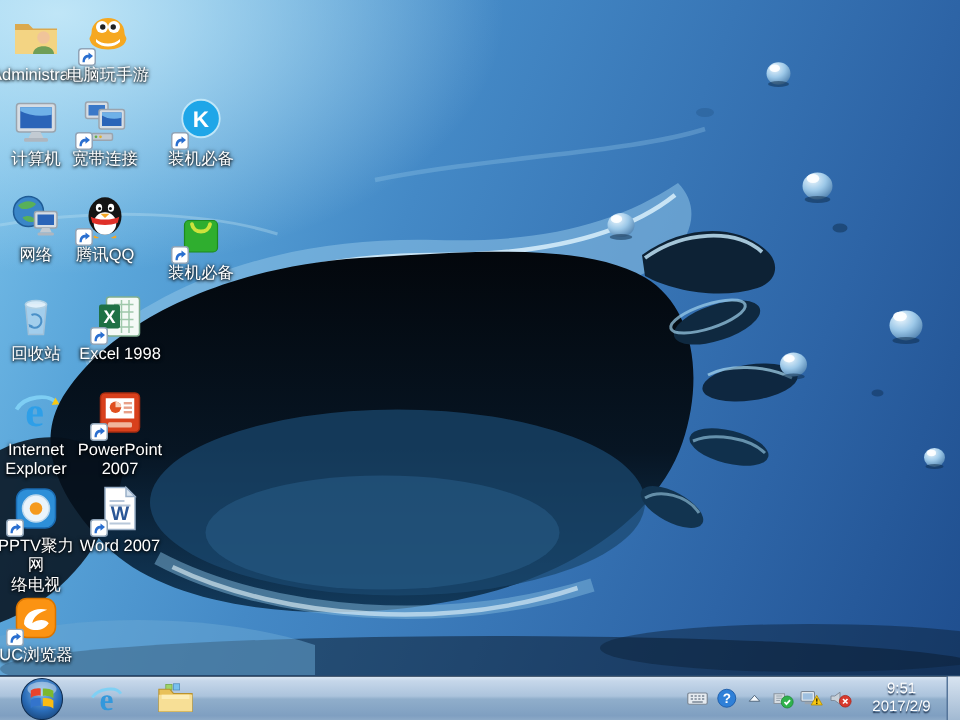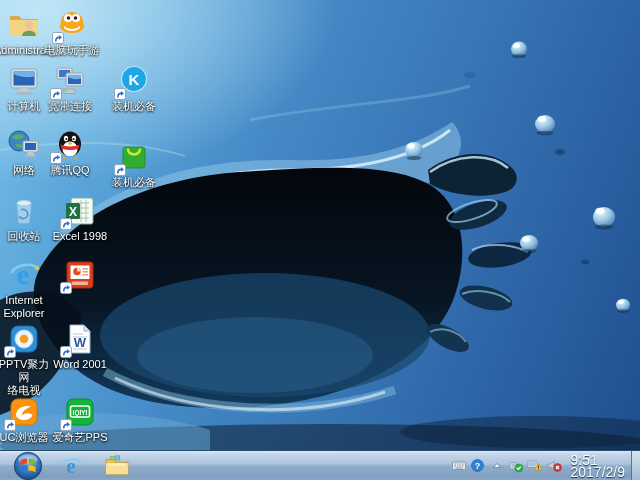--- a/index.html
+++ b/index.html
@@ -18,22 +18,22 @@
        text-shadow:0 1px 2px #000,0 0 3px rgba(0,0,0,.75);white-space:pre-line;}
   .nw{white-space:nowrap;}
   .taskbar{position:absolute;left:0;bottom:0;width:640px;height:30px;box-sizing:border-box;
     border-top:1px solid #26486e;display:flex;align-items:center;
     background:linear-gradient(#dde9f5 0%,#c6d7ea 10%,#abc3dc 45%,#90aecb 52%,#7f9fc1 90%,#8ca9c7 100%);}
   .start{width:30px;height:30px;margin-left:13px;padding:0;border:none;background:transparent;cursor:pointer;}
   .task{width:36px;height:28px;margin-left:10px;border:none;background:transparent;display:flex;
         align-items:center;justify-content:center;cursor:pointer;}
   .tray{margin-left:auto;display:flex;align-items:center;gap:3px;}
   .tico{width:16px;height:16px;display:flex;align-items:center;justify-content:center;cursor:pointer;}
-  .clock{font-size:14px;line-height:12px;color:#fff;text-shadow:0 1px 1px rgba(8,28,56,.85);
-         text-align:left;margin:0 3px 0 6px;min-width:48px;cursor:pointer;}
+  .clock{font-size:10px;line-height:12px;color:#fff;text-shadow:0 1px 1px rgba(8,28,56,.85);
+         text-align:center;margin:0 3px 0 6px;min-width:48px;cursor:pointer;}
   .showdesk{width:9px;height:30px;border-left:1px solid #55759a;box-sizing:border-box;cursor:pointer;
          background:linear-gradient(#d8e4f1,#a0b8d1);}
 </style>
 </head>
 <body>
 
 <div class="desktop">
 
   <div class="wallpaper">
     <svg class="art" viewBox="0 0 640 450" preserveAspectRatio="none">
@@ -278,20 +278,22 @@
             <rect x="19.5" y="10" width="5.5" height="1.6" fill="#e8a088"></rect>
             <rect x="19.5" y="13" width="5.5" height="1.6" fill="#e8a088"></rect>
             <rect x="19.5" y="16" width="5.5" height="1.6" fill="#e8a088"></rect>
             <rect x="9" y="23.5" width="16" height="3.5" rx="1" fill="#f0b49c"></rect>
           </svg>
         <svg class="badge" width="12" height="12" viewBox="0 0 12 12">
             <rect x="0.5" y="0.5" width="11" height="11" rx="2" fill="#fff" stroke="#8fa4b8"></rect>
             <path d="M3 9.5 C3 5.5 5 4.5 7 4.5 L7 3 L10 5.4 L7 7.8 L7 6.3 C5.5 6.3 4.5 7.3 4.5 9.5 Z" fill="#2a6fd0"></path>
           </svg>
       </div>
+      <div class="lbl">PowerPoint
+2007</div>
     </div>
 
     <div class="dicon" style="left:-6px;top:322px">
       <div class="ic">
         <svg class="main" width="34" height="34" viewBox="0 0 34 34">
             <rect x="4" y="4" width="26" height="26" rx="7" fill="#2d8fd8"></rect>
             <rect x="4" y="4" width="26" height="26" rx="7" fill="none" stroke="#1a6ab0"></rect>
             <circle cx="17" cy="17" r="9" fill="#eaf4fb"></circle>
             <circle cx="17" cy="17" r="9" fill="none" stroke="#bcd8ec"></circle>
             <circle cx="17" cy="17" r="4.2" fill="#f59a1e"></circle>
@@ -310,51 +312,36 @@
             <path d="M7 3 h14 l6 6 v22 H7 Z" fill="#fff" stroke="#9ab0c8"></path>
             <path d="M21 3 l6 6 h-6 Z" fill="#d8e4f0" stroke="#9ab0c8"></path>
             <path d="M10 12 h10 M10 15 h14 M10 27 h14" stroke="#b8c8da" stroke-width="1.2"></path>
             <text x="17" y="24.5" font-size="13" font-weight="bold" fill="#2b5797" text-anchor="middle" font-family="Liberation Sans,sans-serif">W</text>
           </svg>
         <svg class="badge" width="12" height="12" viewBox="0 0 12 12">
             <rect x="0.5" y="0.5" width="11" height="11" rx="2" fill="#fff" stroke="#8fa4b8"></rect>
             <path d="M3 9.5 C3 5.5 5 4.5 7 4.5 L7 3 L10 5.4 L7 7.8 L7 6.3 C5.5 6.3 4.5 7.3 4.5 9.5 Z" fill="#2a6fd0"></path>
           </svg>
       </div>
-      <div class="lbl">Word 2001</div>
+      <div class="lbl">Word 2007</div>
     </div>
 
     <div class="dicon" style="left:-6px;top:395px">
       <div class="ic">
         <svg class="main" width="34" height="34" viewBox="0 0 34 34">
             <rect x="4" y="4" width="26" height="26" rx="7" fill="#fb9312"></rect>
             <rect x="4" y="4" width="26" height="26" rx="7" fill="none" stroke="#d87400"></rect>
             <path d="M9 21 C9 13 17 9.5 24.5 11.5 C20 13 15.5 15.5 14.5 20.5 C18.5 17.5 23.5 17.8 25.5 20.5 C22 26.5 12 26.5 9 21 Z" fill="#fff"></path>
           </svg>
         <svg class="badge" width="12" height="12" viewBox="0 0 12 12">
             <rect x="0.5" y="0.5" width="11" height="11" rx="2" fill="#fff" stroke="#8fa4b8"></rect>
             <path d="M3 9.5 C3 5.5 5 4.5 7 4.5 L7 3 L10 5.4 L7 7.8 L7 6.3 C5.5 6.3 4.5 7.3 4.5 9.5 Z" fill="#2a6fd0"></path>
           </svg>
       </div>
       <div class="lbl">UC浏览器</div>
-    </div>
-    <div class="dicon" style="left:50px;top:395px">
-      <div class="ic">
-        <svg class="main" width="34" height="34" viewBox="0 0 34 34">
-            <rect x="4" y="4" width="26" height="26" rx="6" fill="#12b438"></rect>
-            <rect x="4" y="4" width="26" height="26" rx="6" fill="none" stroke="#0c8c28"></rect>
-            <rect x="7.5" y="11" width="19" height="11" rx="2" fill="none" stroke="#fff" stroke-width="1.6"></rect>
-            <text x="17" y="19.8" font-size="6.5" font-weight="bold" fill="#fff" text-anchor="middle" font-family="Liberation Sans,sans-serif">iQIYI</text>
-          </svg>
-        <svg class="badge" width="12" height="12" viewBox="0 0 12 12">
-            <rect x="0.5" y="0.5" width="11" height="11" rx="2" fill="#fff" stroke="#8fa4b8"></rect>
-            <path d="M3 9.5 C3 5.5 5 4.5 7 4.5 L7 3 L10 5.4 L7 7.8 L7 6.3 C5.5 6.3 4.5 7.3 4.5 9.5 Z" fill="#2a6fd0"></path>
-          </svg>
-      </div>
-      <div class="lbl">爱奇艺PPS</div>
     </div>
   </div>
 
   <div class="taskbar">
     <button class="start" title="">
       <svg width="30" height="30" viewBox="0 0 34 34">
         <defs>
             <radialGradient id="orbG" cx="0.5" cy="0.35" r="0.8">
               <stop offset="0" stop-color="#7fb8e8"></stop>
               <stop offset="0.55" stop-color="#2a6cb8"></stop>

